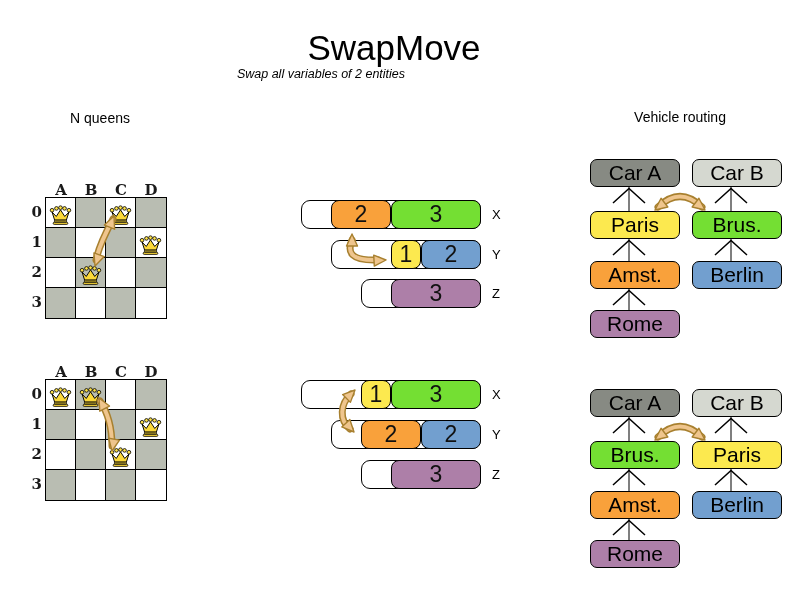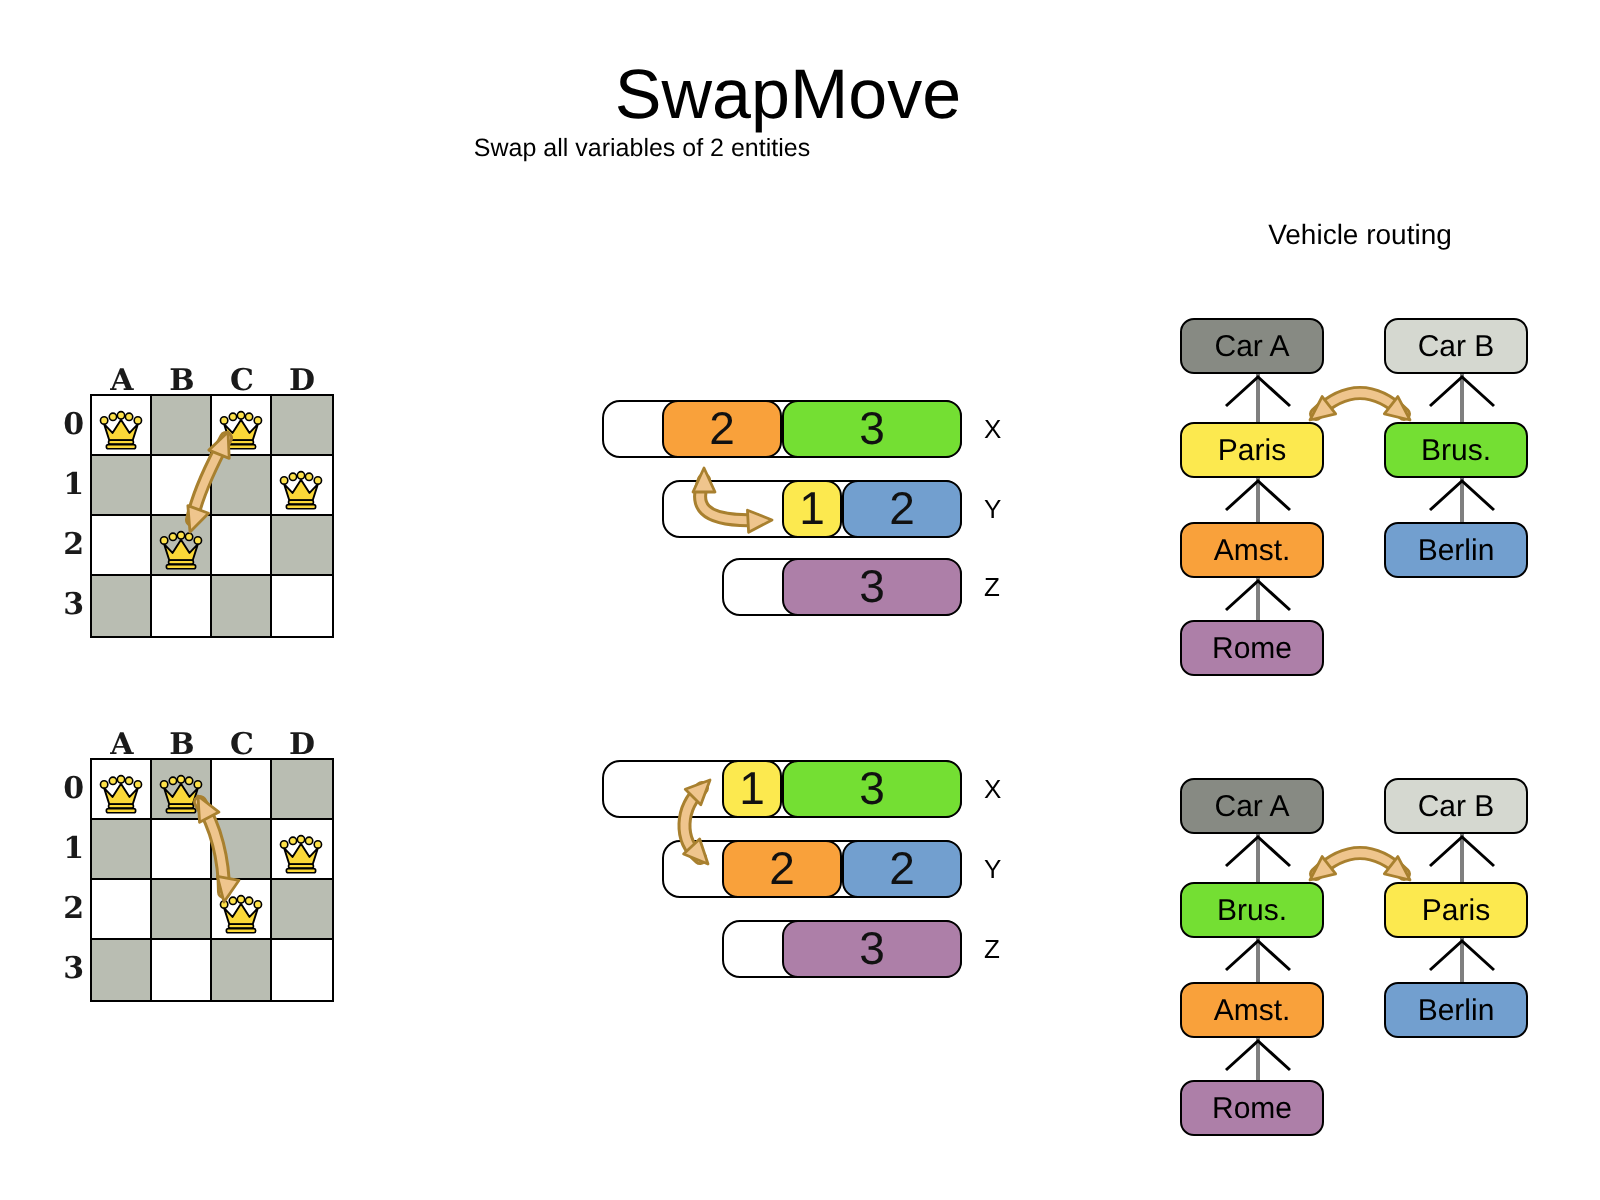--- a/index.html
+++ b/index.html
@@ -1,21 +1,21 @@
 <!DOCTYPE html>
 <html><head>
 <meta charset="utf-8">
 <style>
   html,body{margin:0;padding:0;background:#fff;}
   #canvas{position:relative;width:800px;height:600px;background:#fff;overflow:hidden;
           font-family:"Liberation Sans",sans-serif;color:#000;}
 
   .title{position:absolute;top:28px;left:0;width:788px;text-align:center;
          font-size:35px;letter-spacing:0;}
-  .subtitle{position:absolute;top:67px;left:0;width:642px;text-align:center;font-size:12.5px;}
+  .subtitle{position:absolute;top:67px;left:0;width:642px;text-align:center;font-size:12.5px;font-style:italic;}
   .colhead{position:absolute;top:110px;width:200px;text-align:center;font-size:14px;}
   #head-nqueens{left:0;}
   #head-cloud{left:298px;}
   #head-vehicle{left:580px;line-height:15.5px;}
 
   
   .board{position:absolute;width:160px;height:140px;}
   .clabels{position:absolute;left:21px;top:0;display:flex;}
   .clabels span{width:30px;text-align:center;font-family:"DejaVu Serif",serif;
                 font-weight:bold;font-size:15px;color:#1a1a1a;}
@@ -34,23 +34,23 @@
   
   .caprow{position:absolute;height:29px;background:#fff;border:1.6px solid #000;
           border-radius:9px;box-sizing:border-box;}
   .block{position:absolute;height:29px;box-sizing:border-box;border:1.7px solid #000;
          border-radius:8px;display:flex;align-items:center;justify-content:center;
          font-size:23px;color:#111;}
   .rowlabel{position:absolute;height:29px;width:24px;display:flex;align-items:center;
             font-size:13px;color:#000;}
 
   
-  .vbox{position:absolute;width:72px;height:28px;box-sizing:border-box;border:1.7px solid #000;
+  .vbox{position:absolute;width:90px;height:28px;box-sizing:border-box;border:1.7px solid #000;
         border-radius:7px;display:flex;align-items:center;justify-content:center;
-        font-size:15px;color:#000;}
+        font-size:21px;color:#000;}
 
   
   #overlay{position:absolute;left:0;top:0;z-index:10;pointer-events:none;}
   .conn-line{stroke:#7f7f7f;stroke-width:2;}
   .conn-head{stroke:#000;stroke-width:1.5;fill:none;}
   .sa-under{fill:none;stroke:#a8802f;stroke-width:7;stroke-linecap:round;}
   .sa-over{fill:none;stroke:#efc58d;stroke-width:4;stroke-linecap:round;}
   .sa-head{fill:#efc58d;stroke:#a8802f;stroke-width:1.4;stroke-linejoin:round;}
 
   .hidden-defs{position:absolute;width:0;height:0;overflow:hidden;}
@@ -71,20 +71,21 @@
       <rect x="8" y="25" width="20" height="2.8" rx="1.4" fill="#fbd838" stroke="#000" stroke-width="1.1"></rect>
     </g>
   </defs>
 </svg>
 
 <div id="canvas">
 
   <div class="title">SwapMove</div>
   <div class="subtitle">Swap all variables of 2 entities</div>
 
+  <div class="colhead" id="head-nqueens">N queens</div>
   <div class="colhead" id="head-vehicle">
     <div>Vehicle routing</div>
   </div>
 
   <div class="board" id="nq-before" style="left:25px;top:181px;">
     <div class="clabels">
         <span>A</span>
         <span>B</span>
         <span>C</span>
         <span>D</span>

